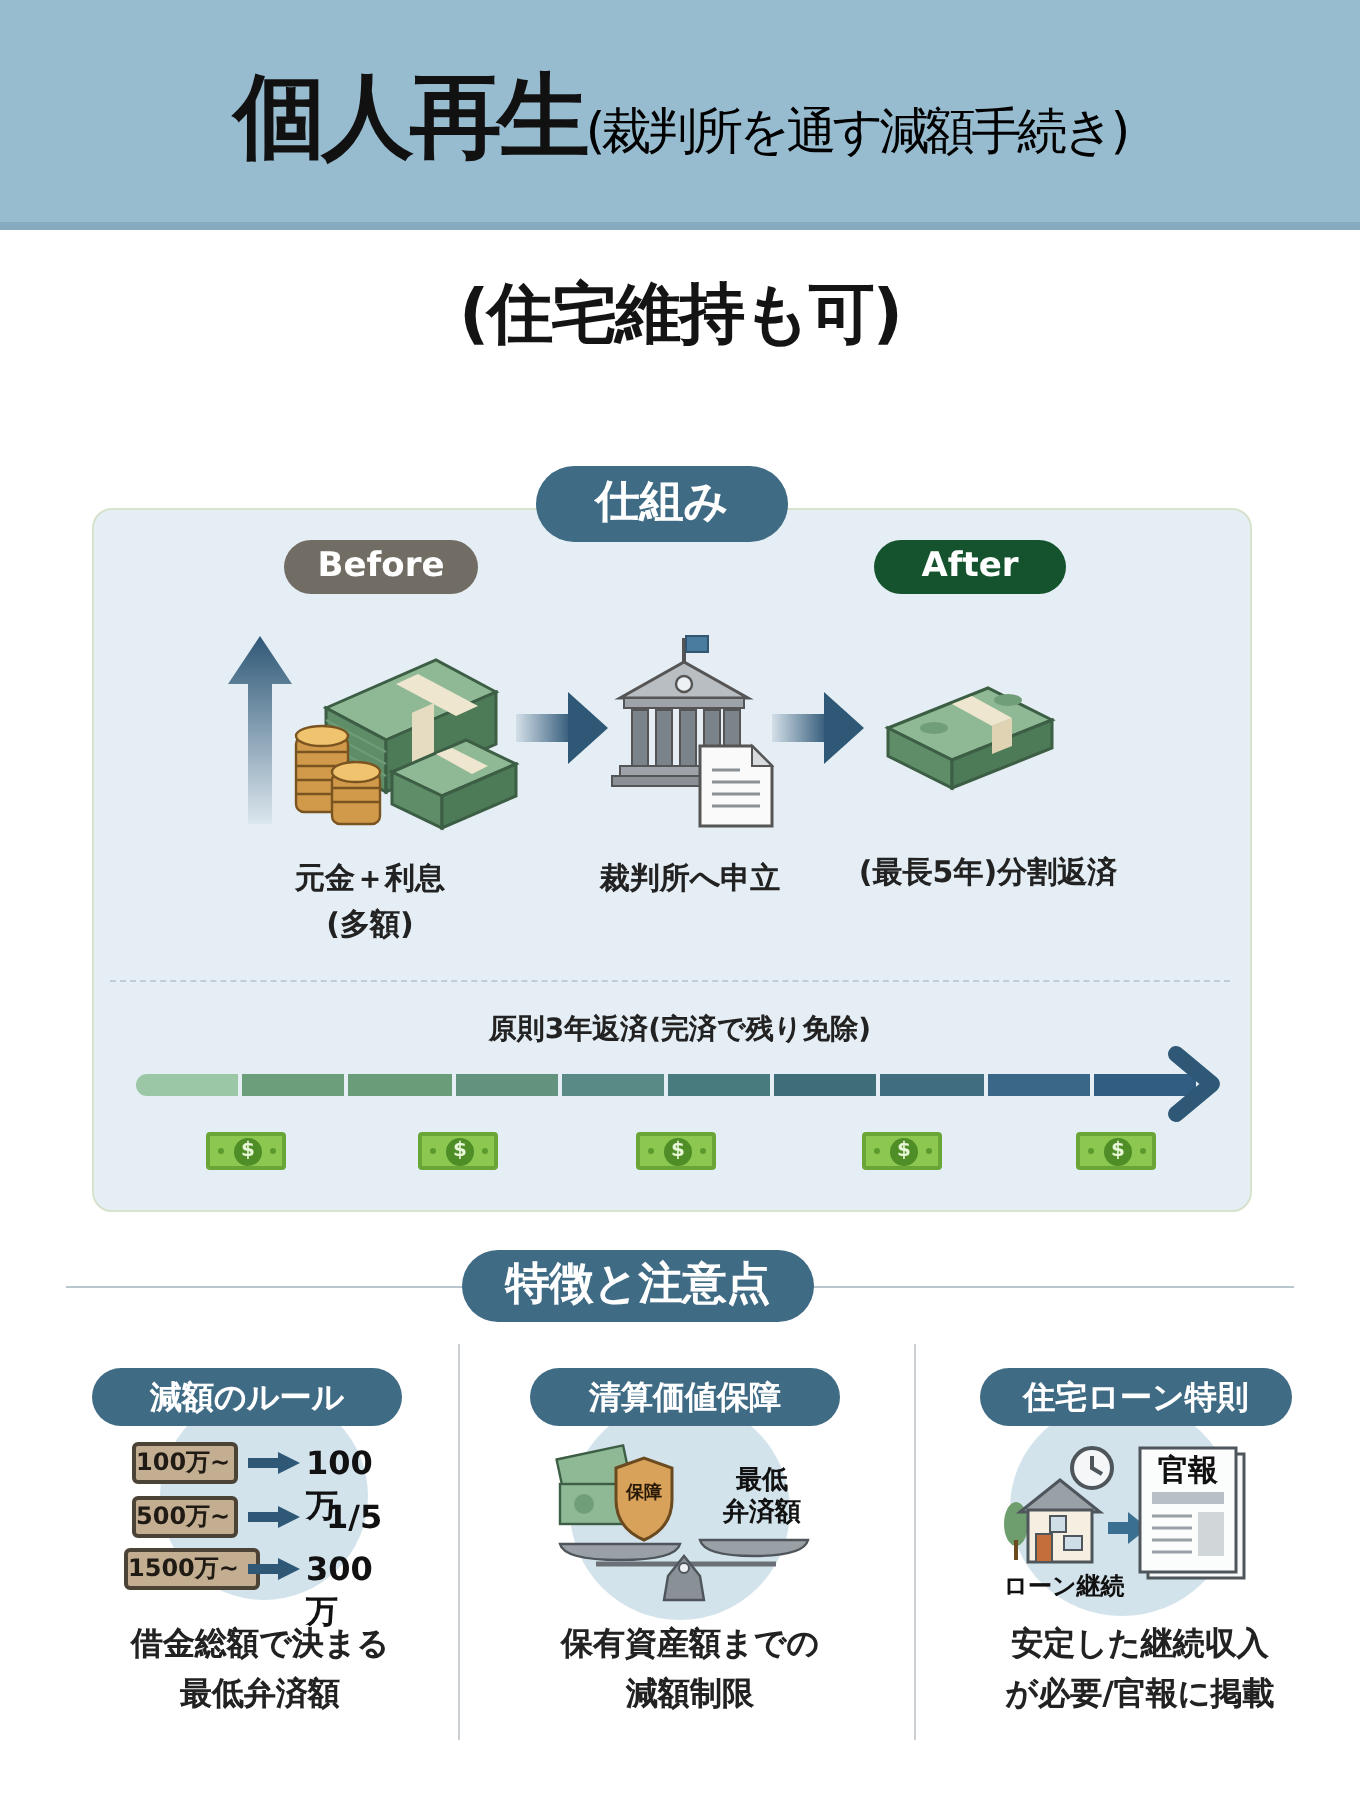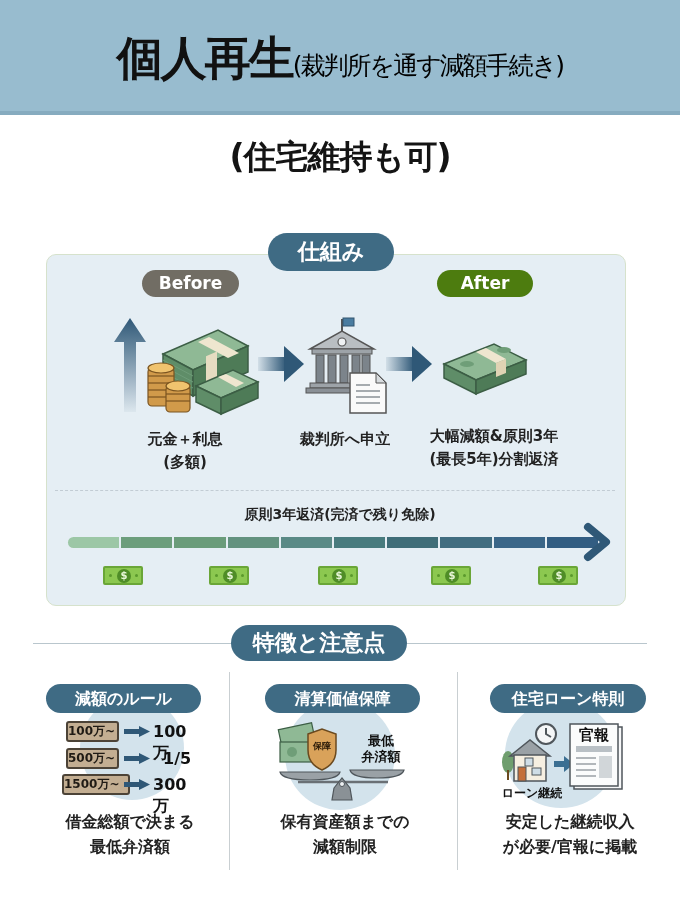--- a/index.html
+++ b/index.html
@@ -10,21 +10,21 @@
   .header-title { position: absolute; left: 0; right: 0; top: 28px; text-align: center; white-space: nowrap; }
   .header-main { font-size: 46px; font-weight: bold; letter-spacing: -2px; color: #111; }
   .header-sub { font-size: 25px; font-weight: normal; letter-spacing: -2px; color: #000000; }
 
   .subtitle { position: absolute; left: 0; right: 0; top: 135px; text-align: center; font-size: 33px; font-weight: bold; line-height: 44px; letter-spacing: -1px; color: #141414; }
 
   .mech-panel { position: absolute; left: 46px; top: 254px; width: 580px; height: 352px; background: #e5eef4; border: 1px solid #d6e2cc; border-radius: 10px; }
   .pill { position: absolute; background: #3f6b84; color: #fff; font-weight: bold; border-radius: 20px; text-align: center; white-space: nowrap; }
   .pill-mech { left: 268px; top: 233px; width: 126px; height: 38px; line-height: 38px; font-size: 22px; }
   .pill-before { left: 142px; top: 270px; width: 97px; height: 27px; line-height: 27px; font-size: 17px; background: #716d64; border-radius: 14px; }
-  .pill-after { left: 437px; top: 270px; width: 96px; height: 27px; line-height: 27px; font-size: 17px; background: #4d7c0f; border-radius: 14px; }
+  .pill-after { left: 437px; top: 270px; width: 96px; height: 27px; line-height: 27px; font-size: 17px; background: #14532d; border-radius: 14px; }
 
   .step-label { position: absolute; text-align: center; font-size: 15px; font-weight: bold; line-height: 23px; color: #222; white-space: nowrap; }
 
   .divider-dash { position: absolute; left: 55px; top: 490px; width: 560px; border-top: 1px dashed #c2ccd4; }
   .timeline-label { position: absolute; left: 0; right: 0; top: 506px; text-align: center; font-size: 14px; font-weight: bold; color: #222; }
   .timeline { position: absolute; left: 68px; top: 537px; width: 530px; height: 11px; display: flex; gap: 2px; }
   .seg { flex: 1; height: 11px; }
   .seg:first-child { border-radius: 6px 0 0 6px; }
 
   .bill { position: absolute; top: 566px; width: 40px; height: 19px; background: #8cc850; border: 2px solid #6aa637; border-radius: 2px; }
@@ -161,21 +161,20 @@
 </svg>
 
 <div class="step-label" style="left:130px; top:428px; width:110px;">
   <div>元金＋利息</div>
   <div>(多額)</div>
 </div>
 <div class="step-label" style="left:290px; top:428px; width:110px;">
   <div>裁判所へ申立</div>
 </div>
 <div class="step-label" style="left:414px; top:425px; width:160px;">
-  <div>大幅減額&amp;原則3年</div>
   <div>(最長5年)分割返済</div>
 </div>
 
 <div class="divider-dash"></div>
 <div class="timeline-label">原則3年返済(完済で残り免除)</div>
 
 <div class="timeline">
   <div class="seg" style="background:#9cc7a6;"></div>
   <div class="seg" style="background:#6c9e7c;"></div>
   <div class="seg" style="background:#6a9c7a;"></div>

